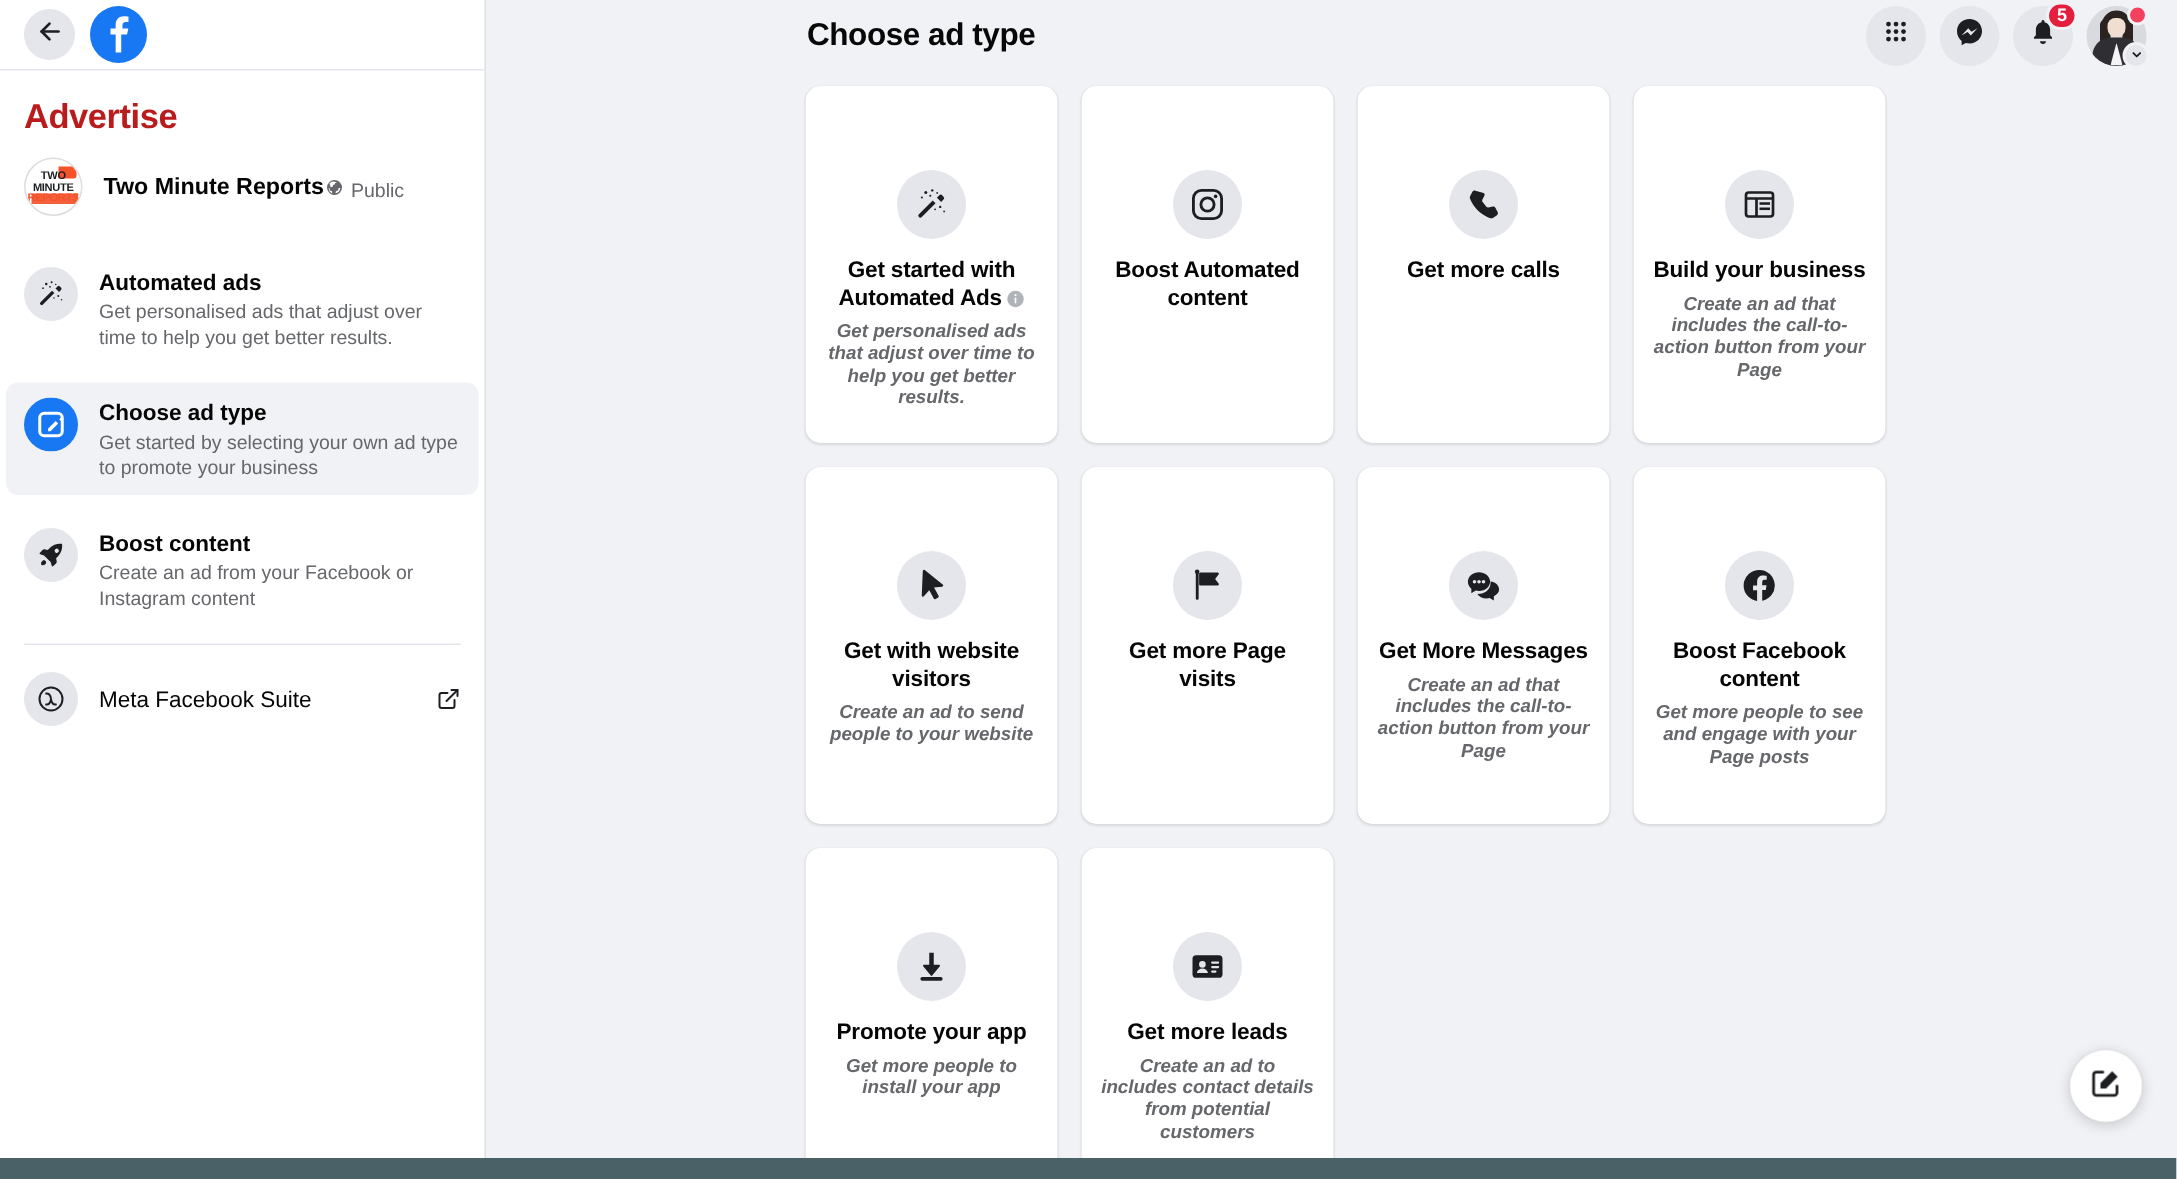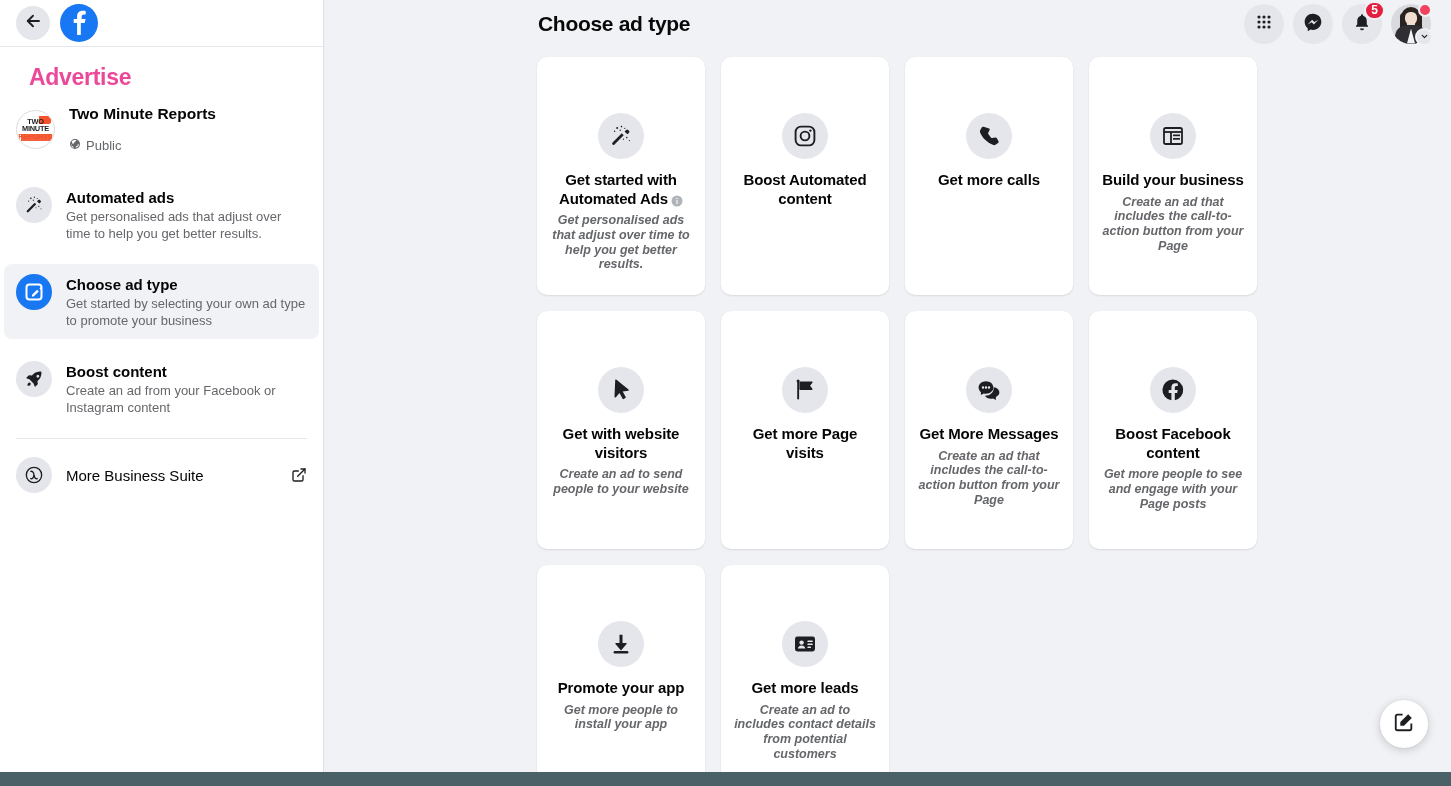--- a/index.html
+++ b/index.html
@@ -27,24 +27,23 @@
   .back-btn {
     width: 34px; height: 34px; border-radius: 50%;
     background: #e4e6eb;
     display: flex; align-items: center; justify-content: center;
     cursor: pointer; flex: none;
   }
   .back-btn svg { width: 18px; height: 18px; }
   .fb-logo { width: 38px; height: 38px; flex: none; cursor: pointer; }
 
   .sb-title {
-    font-size: 23px; font-weight: bold; color: #ec4899;
+    font-size: 23px; font-weight: bold; color: #b91c1c;
     letter-spacing: -0.3px;
     padding: 17px 0 8px 16px;
-    margin-left: 13px;
   }
 
   .page-row {
     display: flex; align-items: center; gap: 14px;
     padding: 6px 16px 12px 16px;
   }
   .page-logo {
     width: 39px; height: 39px; border-radius: 50%; flex: none;
     background: #ffffff; border: 1px solid #ddd;
     position: relative; overflow: hidden;
@@ -64,21 +63,21 @@
   .lg-l3 { color: #f3522b; }
   .page-logo .corner {
     position: absolute; right: 3px; top: 5px;
     width: 12px; height: 8px; background: #f3522b;
     border-radius: 0 2px 2px 0;
   }
   .page-logo .underline {
     position: absolute; left: 4px; bottom: 7px;
     width: 31px; height: 7px; background: #f3522b; opacity: .92;
   }
-  .page-meta { display: flex; flex-direction: column; gap: 15px; }
+  .page-meta { display: flex; flex-direction: row; gap: 1px; }
   .page-name { font-size: 15.5px; font-weight: bold; color: #050505; }
   .page-privacy {
     font-size: 13px; color: #65676b;
     display: flex; align-items: flex-end; gap: 5px;
   }
   .page-privacy svg { width: 12px; height: 12px; }
 
   .nav-item {
     display: flex; gap: 14px;
     margin: 12px 4px; padding: 10px 12px;
@@ -348,21 +347,21 @@
     <div class="sb-divider"></div>
 
     <div class="mbs-row">
       <div class="nav-ico">
         <svg viewBox="0 0 24 24" fill="none" stroke="#1c1e21" stroke-width="1.6">
           <circle cx="12" cy="12" r="9.2"></circle>
           <path d="M7.5 7.8c2.6-1 4.2 1.3 4.5 4.2.3 2.9 1.9 5.2 4.5 4.2"></path>
           <path d="M7.5 16.2c2.6 1 4.2-1.3 4.5-4.2"></path>
         </svg>
       </div>
-      <div class="mbs-label">More Business Suite</div>
+      <div class="mbs-label">Meta Facebook Suite</div>
       <span class="mbs-ext">
         <svg viewBox="0 0 24 24" fill="none" stroke="#1c1e21" stroke-width="2" stroke-linecap="round" stroke-linejoin="round">
           <path d="M18 13v6a2 2 0 0 1-2 2H5a2 2 0 0 1-2-2V8a2 2 0 0 1 2-2h6"></path>
           <polyline points="15 3 21 3 21 9"></polyline>
             <line x1="10" y1="14" x2="21" y2="3"></line>
         </svg>
       </span>
     </div>
   </div>
 

